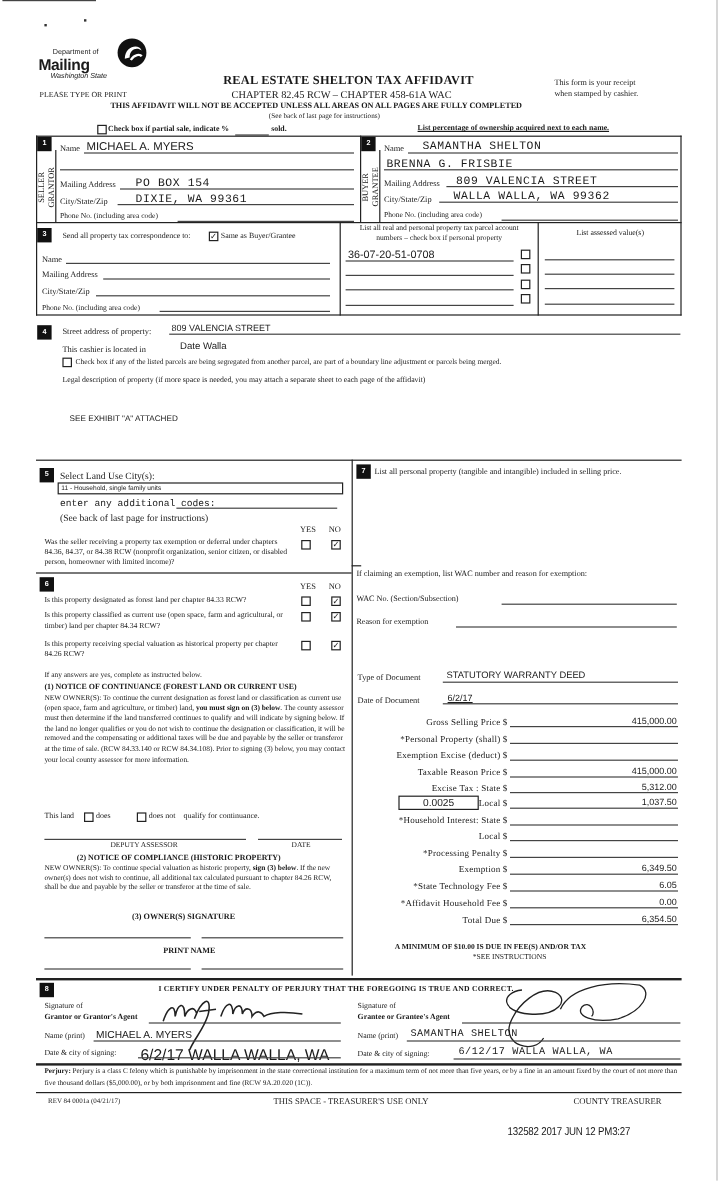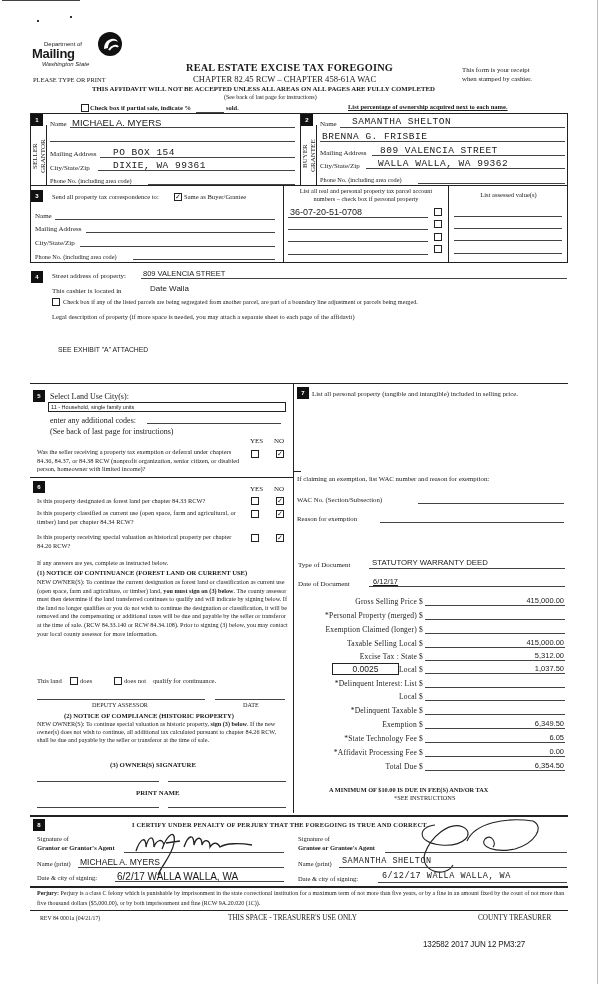--- a/index.html
+++ b/index.html
@@ -34,21 +34,21 @@
     <div class="abs sans bold" style="left:0;top:9px;font-size:13px;letter-spacing:-0.3px;">Mailing</div>
     <div class="abs sans" style="left:10px;top:24px;font-size:6px;font-style:italic;">Washington State</div>
     <svg class="abs" style="left:64px;top:-7px;" width="28" height="28" viewBox="0 0 28 28">
       <circle cx="14" cy="14" r="12" fill="#111"></circle>
       <path d="M8 19 C8 8, 20 6, 22 12 C18 9, 12 11, 12 18 Z" fill="#fff"></path>
       <path d="M13 20 C16 15, 21 15, 22 17" stroke="#fff" stroke-width="2" fill="none"></path>
     </svg>
   </div>
 
   <div class="abs" style="left:33px;top:76px;font-size:6.5px;">PLEASE TYPE OR PRINT</div>
-  <div class="abs bold" style="left:186px;top:62px;font-size:10.3px;letter-spacing:0.2px;">REAL ESTATE EXCISE TAX FOREGOING</div>
+  <div class="abs bold" style="left:186px;top:62px;font-size:10.3px;letter-spacing:0.2px;">REAL ESTATE SHELTON TAX AFFIDAVIT</div>
   <div class="abs" style="left:193px;top:74px;font-size:8.6px;">CHAPTER 82.45 RCW – CHAPTER 458-61A WAC</div>
   <div class="abs" style="left:462px;top:66px;font-size:6.8px;">This form is your receipt</div>
   <div class="abs" style="left:462px;top:75px;font-size:6.8px;">when stamped by cashier.</div>
   <div class="abs bold" style="left:92px;top:85px;font-size:6.8px;">THIS AFFIDAVIT WILL NOT BE ACCEPTED UNLESS ALL AREAS ON ALL PAGES ARE FULLY COMPLETED</div>
   <div class="abs" style="left:224px;top:94px;font-size:6px;">(See back of last page for instructions)</div>
 
   <div class="chk" style="left:81px;top:104px;"></div>
   <div class="abs bold" style="left:90px;top:104px;font-size:6.5px;">Check box if partial sale, indicate %</div>
   <div class="abs bold" style="left:226px;top:104px;font-size:6.5px;">sold.</div>
   <div class="uline" style="left:196px;top:112px;width:28px;"></div>
@@ -164,21 +164,21 @@
   <div class="fill" style="left:58px;top:346px;font-size:6.8px;">SEE EXHIBIT "A" ATTACHED</div>
 </div>
 
 <div class="hline" style="left:30px;top:383px;width:538px;"></div>
 <div class="vline" style="left:293px;top:383px;height:430px;"></div>
 
 <div>
   <div class="numbox" style="left:33px;top:390px;">5</div>
   <div class="lbl" style="left:50px;top:392px;font-size:8px;">Select Land Use City(s):</div>
   <div class="abs sans" style="left:48px;top:402px;width:238px;height:10px;border:1px solid #222;font-size:5.5px;padding:1px 2px;">11 - Household, single family units</div>
-  <div class="lbl" style="left:50px;top:416px;font-size:8px;">enter any additional codes:</div>
+  <div class="lbl" style="left:50px;top:416px;font-size:8px;font-family:Liberation Mono, monospace;">enter any additional codes:</div>
   <div class="uline" style="left:147px;top:423px;width:134px;"></div>
   <div class="lbl" style="left:50px;top:427px;font-size:8px;">(See back of last page for instructions)</div>
   <div class="lbl" style="left:250px;top:437px;">YES</div>
   <div class="lbl" style="left:274px;top:437px;">NO</div>
   <div class="para" style="left:37px;top:448px;width:208px;font-size:6.4px;line-height:8.6px;">Was the seller receiving a property tax exemption or deferral under chapters 84.36, 84.37, or 84.38 RCW (nonprofit organization, senior citizen, or disabled person, homeowner with limited income)?</div>
   <div class="chk" style="left:251px;top:450px;"></div>
   <div class="chk" style="left:276px;top:450px;">✓</div>
 </div>
 
 <div class="hline" style="left:30px;top:477px;width:263px;"></div>
@@ -239,92 +239,92 @@
   <div class="lbl" style="left:297px;top:475px;font-size:6.8px;">If claiming an exemption, list WAC number and reason for exemption:</div>
   <div class="lbl" style="left:297px;top:496px;font-size:6.8px;">WAC No. (Section/Subsection)</div>
   <div class="uline" style="left:418px;top:503px;width:146px;"></div>
   <div class="lbl" style="left:297px;top:515px;font-size:6.8px;">Reason for exemption</div>
   <div class="uline" style="left:380px;top:522px;width:184px;"></div>
 
   <div class="lbl" style="left:298px;top:561px;font-size:7px;">Type of Document</div>
   <div class="fill" style="left:372px;top:558px;font-size:7.8px;">STATUTORY WARRANTY DEED</div>
   <div class="uline" style="left:369px;top:568px;width:196px;"></div>
   <div class="lbl" style="left:298px;top:580px;font-size:7px;">Date of Document</div>
-  <div class="fill" style="left:373px;top:577px;font-size:7.5px;text-decoration:underline;">6/12/17</div>
+  <div class="fill" style="left:373px;top:577px;font-size:7.5px;text-decoration:underline;">6/2/17</div>
   <div class="uline" style="left:369px;top:586px;width:196px;"></div>
 
   <div>
     <div class="rlabel" style="right:183px;top:597px;">Gross Selling Price</div>
     <div class="lbl" style="left:419px;top:597px;font-size:7.5px;">$</div>
     <div class="amt" style="right:36px;top:596px;">415,000.00</div>
     <div class="uline" style="left:425px;top:605px;width:140px;"></div>
   </div>
   <div>
-    <div class="rlabel" style="right:183px;top:611px;">*Personal Property (merged)</div>
+    <div class="rlabel" style="right:183px;top:611px;">*Personal Property (shall)</div>
     <div class="lbl" style="left:419px;top:611px;font-size:7.5px;">$</div>
     <div class="amt" style="right:36px;top:610px;"></div>
     <div class="uline" style="left:425px;top:619px;width:140px;"></div>
   </div>
   <div>
-    <div class="rlabel" style="right:183px;top:625px;">Exemption Claimed (longer)</div>
+    <div class="rlabel" style="right:183px;top:625px;">Exemption Excise (deduct)</div>
     <div class="lbl" style="left:419px;top:625px;font-size:7.5px;">$</div>
     <div class="amt" style="right:36px;top:624px;"></div>
     <div class="uline" style="left:425px;top:633px;width:140px;"></div>
   </div>
   <div>
-    <div class="rlabel" style="right:183px;top:639px;">Taxable Selling Local</div>
+    <div class="rlabel" style="right:183px;top:639px;">Taxable Reason Price</div>
     <div class="lbl" style="left:419px;top:639px;font-size:7.5px;">$</div>
     <div class="amt" style="right:36px;top:638px;">415,000.00</div>
     <div class="uline" style="left:425px;top:647px;width:140px;"></div>
   </div>
   <div>
     <div class="rlabel" style="right:183px;top:652px;">Excise Tax : State</div>
     <div class="lbl" style="left:419px;top:652px;font-size:7.5px;">$</div>
     <div class="amt" style="right:36px;top:651px;">5,312.00</div>
     <div class="uline" style="left:425px;top:660px;width:140px;"></div>
   </div>
   <div>
     <div class="abs sans" style="left:332px;top:663px;width:67px;height:12px;border:1px solid #222;font-size:8.5px;text-align:center;line-height:10px;">0.0025</div>
     <div class="rlabel" style="right:183px;top:665px;">Local</div>
     <div class="lbl" style="left:419px;top:665px;font-size:7.5px;">$</div>
     <div class="amt" style="right:36px;top:664px;">1,037.50</div>
     <div class="uline" style="left:425px;top:673px;width:140px;"></div>
   </div>
   <div>
-    <div class="rlabel" style="right:183px;top:679px;">*Delinquent Interest: List</div>
+    <div class="rlabel" style="right:183px;top:679px;">*Household Interest: State</div>
     <div class="lbl" style="left:419px;top:679px;font-size:7.5px;">$</div>
     <div class="amt" style="right:36px;top:678px;"></div>
     <div class="uline" style="left:425px;top:687px;width:140px;"></div>
   </div>
   <div>
     <div class="rlabel" style="right:183px;top:692px;">Local</div>
     <div class="lbl" style="left:419px;top:692px;font-size:7.5px;">$</div>
     <div class="amt" style="right:36px;top:691px;"></div>
     <div class="uline" style="left:425px;top:700px;width:140px;"></div>
   </div>
   <div>
-    <div class="rlabel" style="right:183px;top:706px;">*Delinquent Taxable</div>
+    <div class="rlabel" style="right:183px;top:706px;">*Processing Penalty</div>
     <div class="lbl" style="left:419px;top:706px;font-size:7.5px;">$</div>
     <div class="amt" style="right:36px;top:705px;"></div>
     <div class="uline" style="left:425px;top:714px;width:140px;"></div>
   </div>
   <div>
     <div class="rlabel" style="right:183px;top:720px;">Exemption</div>
     <div class="lbl" style="left:419px;top:720px;font-size:7.5px;">$</div>
     <div class="amt" style="right:36px;top:719px;">6,349.50</div>
     <div class="uline" style="left:425px;top:728px;width:140px;"></div>
   </div>
   <div>
     <div class="rlabel" style="right:183px;top:734px;">*State Technology Fee</div>
     <div class="lbl" style="left:419px;top:734px;font-size:7.5px;">$</div>
     <div class="amt" style="right:36px;top:733px;">6.05</div>
     <div class="uline" style="left:425px;top:742px;width:140px;"></div>
   </div>
   <div>
-    <div class="rlabel" style="right:183px;top:748px;">*Affidavit Processing Fee</div>
+    <div class="rlabel" style="right:183px;top:748px;">*Affidavit Household Fee</div>
     <div class="lbl" style="left:419px;top:748px;font-size:7.5px;">$</div>
     <div class="amt" style="right:36px;top:747px;">0.00</div>
     <div class="uline" style="left:425px;top:756px;width:140px;"></div>
   </div>
   <div>
     <div class="rlabel" style="right:183px;top:762px;">Total Due</div>
     <div class="lbl" style="left:419px;top:762px;font-size:7.5px;">$</div>
     <div class="amt" style="right:36px;top:761px;">6,354.50</div>
     <div class="uline" style="left:425px;top:770px;width:140px;"></div>
   </div>
@@ -341,21 +341,21 @@
   <div class="lbl" style="left:37px;top:835px;font-size:6.5px;">Signature of</div>
   <div class="lbl bold" style="left:37px;top:844px;font-size:6.5px;">Grantor or Grantor's Agent</div>
   <div class="uline" style="left:124px;top:852px;width:160px;"></div>
   <svg class="abs" style="left:132px;top:825px;" width="140" height="52" viewBox="0 0 140 52">
     <path d="M4 26 C8 14, 14 10, 14 22 C16 12, 22 8, 22 22 C24 16, 30 12, 32 20 M30 24 C36 8, 44 4, 42 18 C40 30, 30 40, 26 50 M34 18 L48 16 M52 22 C56 10, 62 8, 62 20 C64 12, 70 10, 70 20 C72 14, 78 14, 78 22 C82 16, 86 18, 88 22 C94 18, 108 18, 120 20" stroke="#222" stroke-width="1.3" fill="none"></path>
   </svg>
   <div class="lbl" style="left:37px;top:860px;font-size:6.5px;">Name (print)</div>
   <div class="fill" style="left:80px;top:857px;font-size:8.5px;">MICHAEL A. MYERS</div>
   <div class="uline" style="left:78px;top:867px;width:206px;"></div>
   <div class="lbl" style="left:37px;top:874px;font-size:6.5px;">Date &amp; city of signing:</div>
-  <div class="fill" style="left:117px;top:871px;font-size:10px;text-align:center;">6/2/17  WALLA WALLA, WA</div>
+  <div class="fill" style="left:117px;top:871px;font-size:13px;text-align:center;">6/2/17  WALLA WALLA, WA</div>
   <div class="uline" style="left:115px;top:881px;width:169px;"></div>
 
   <div class="lbl" style="left:298px;top:835px;font-size:6.5px;">Signature of</div>
   <div class="lbl bold" style="left:298px;top:844px;font-size:6.5px;">Grantee or Grantee's Agent</div>
   <div class="uline" style="left:385px;top:852px;width:182px;"></div>
   <svg class="abs" style="left:405px;top:813px;" width="140" height="68" viewBox="0 0 140 68">
     <path d="M30 12 C12 14, 12 30, 36 32 C60 34, 70 20, 58 14 C44 8, 26 24, 20 40 C14 58, 40 66, 48 52" stroke="#222" stroke-width="1.1" fill="none"></path>
     <path d="M62 28 C70 10, 100 4, 128 8 C140 14, 130 30, 110 36 C90 40, 74 34, 80 26 C86 20, 92 30, 88 34" stroke="#222" stroke-width="1.1" fill="none"></path>
   </svg>
   <div class="lbl" style="left:298px;top:860px;font-size:6.5px;">Name (print)</div>

